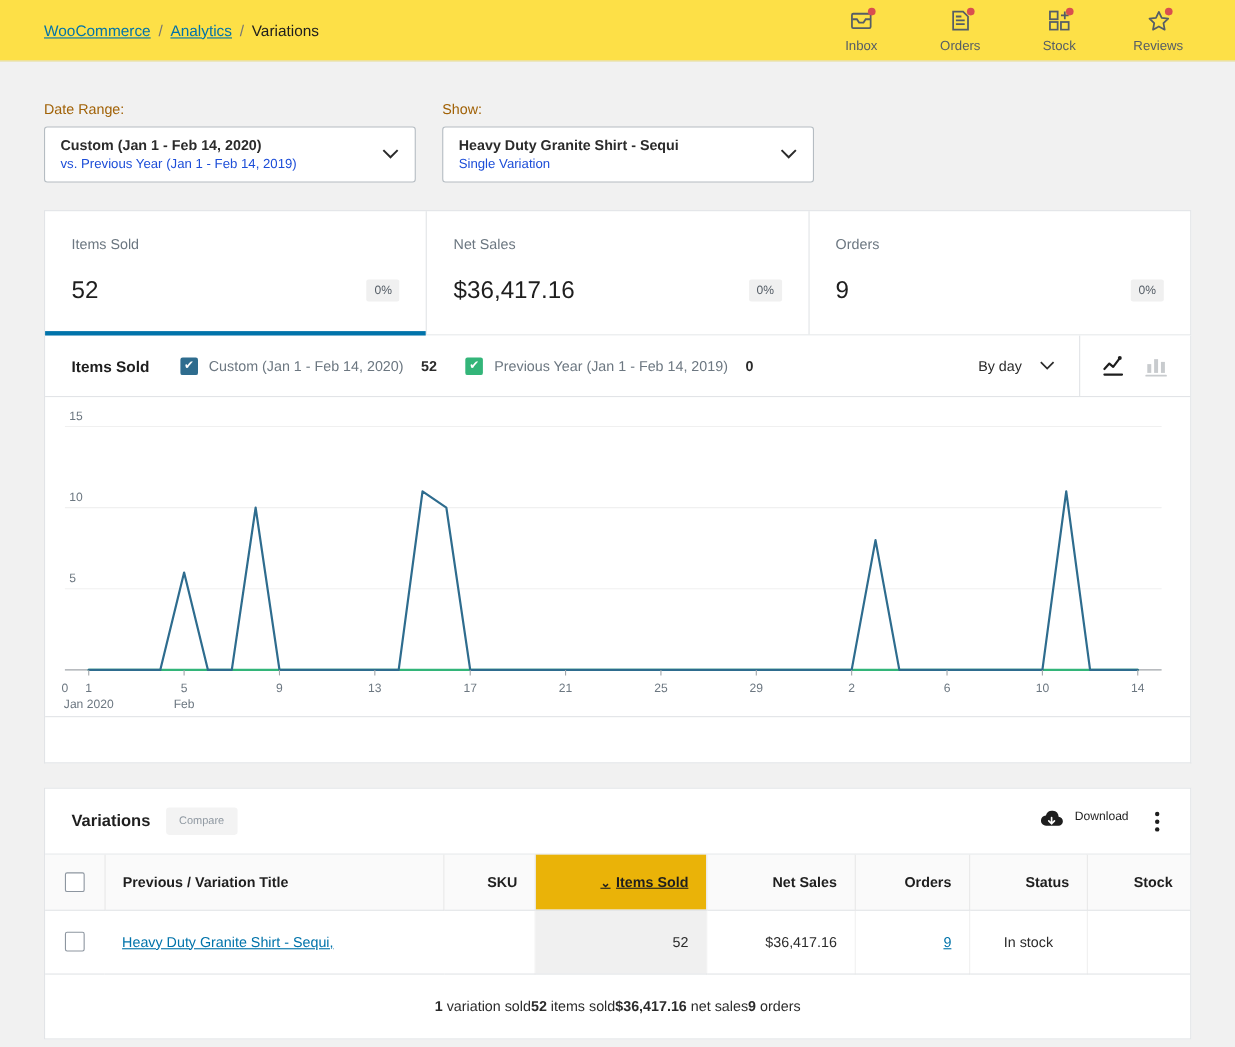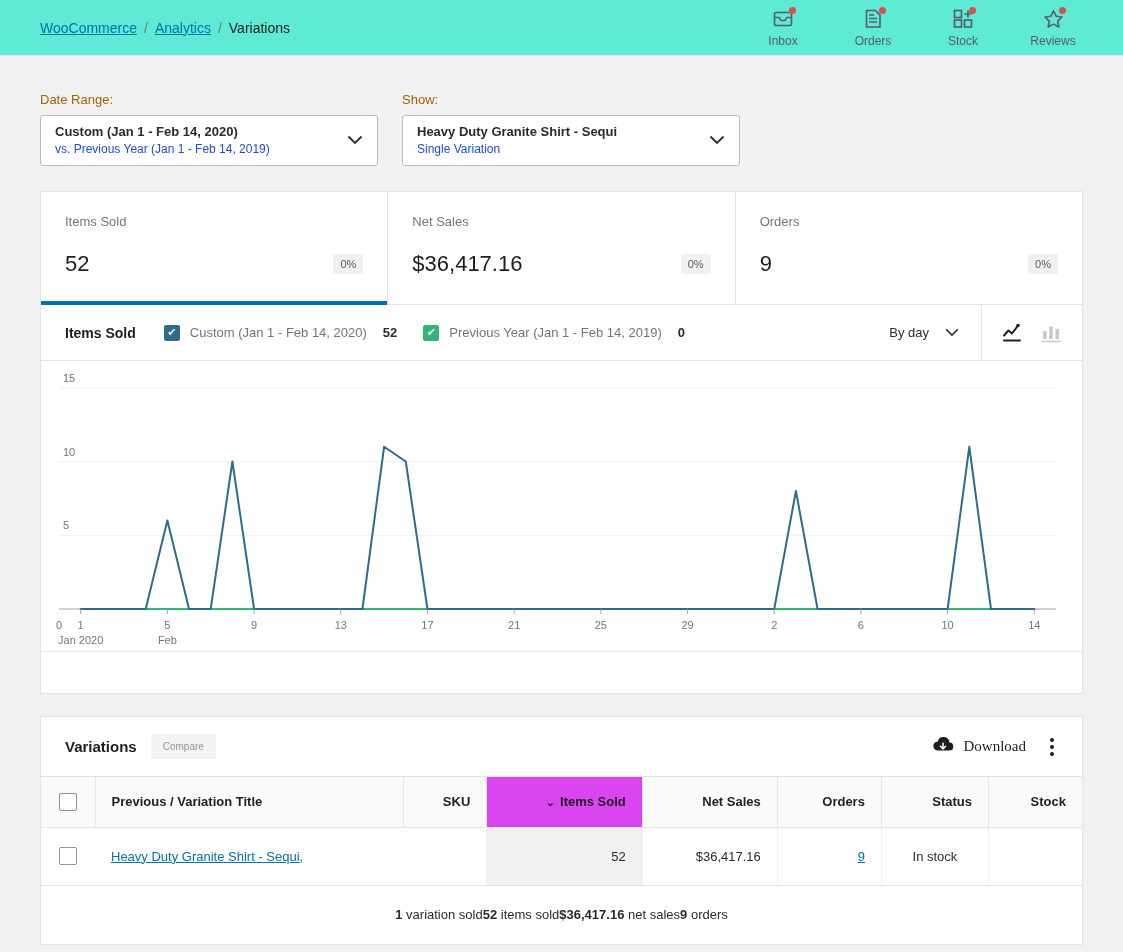--- a/index.html
+++ b/index.html
@@ -10,21 +10,21 @@
     background: #f1f1f1;
     font-family: "Liberation Sans", sans-serif;
     font-size: 13px;
     color: #2b2b2b;
     overflow: hidden;
   }
 
   
   .topbar {
     height: 56px;
-    background: #5eead4;
+    background: #fde047;
     border-bottom: 1px solid #e2e4e7;
     display: flex;
     align-items: center;
     padding: 0 40px;
     justify-content: space-between;
   }
   .breadcrumb { display: flex; align-items: center; gap: 7px; font-size: 14px; }
   .breadcrumb a { color: #0073aa; text-decoration: underline; }
   .breadcrumb .sep { color: #757575; }
   .breadcrumb .current { color: #1e1e1e; }
@@ -136,37 +136,37 @@
     height: 60px; padding: 0 24px;
     border-bottom: 1px solid #e2e4e7;
   }
   .table-title { font-size: 15px; font-weight: bold; color: #1e1e1e; margin-right: 14px; }
   .compare-btn {
     background: #f3f3f3; color: #8f98a1;
     font-size: 10px; padding: 7px 12px; border-radius: 3px;
     border: none; cursor: pointer; font-family: inherit;
   }
   .table-head-right { margin-left: auto; display: flex; align-items: center; gap: 20px; }
-  .dl { display: flex; align-items: center; gap: 10px; cursor: pointer; font-size: 15px; color: #1e1e1e; font-family: Liberation Serif, serif; }
+  .dl { display: flex; gap: 10px; cursor: pointer; font-size: 11px; color: #1e1e1e; }
   .kebab { display: flex; flex-direction: column; gap: 3px; cursor: pointer; padding: 4px; }
   .kebab i { width: 4px; height: 4px; background: #1e1e1e; border-radius: 50%; display: block; }
 
   table { width: 100%; border-collapse: collapse; }
   thead th {
     background: #fafafa;
     border-bottom: 1px solid #e2e4e7;
     font-size: 13px; font-weight: bold; color: #1e1e1e;
     height: 50px; padding: 0 16px;
     text-align: right;
     border-right: 1px solid #e8e8e8;
     white-space: nowrap;
   }
   thead th.cb-col { width: 54px; text-align: center; padding: 0; }
   thead th.left { text-align: left; }
-  thead th.sorted { background: #d946ef; }
+  thead th.sorted { background: #eab308; text-decoration: underline; }
   thead th:last-child { border-right: none; }
   .sort-ch { font-size: 11px; margin-right: 5px; color: #1e1e1e; }
 
   tbody td {
     height: 58px; padding: 0 16px;
     font-size: 13px; color: #2b2b2b;
     text-align: right;
     border-bottom: 1px solid #e2e4e7;
     border-right: 1px solid #f0f0f0;
     margin-top: 20px;

